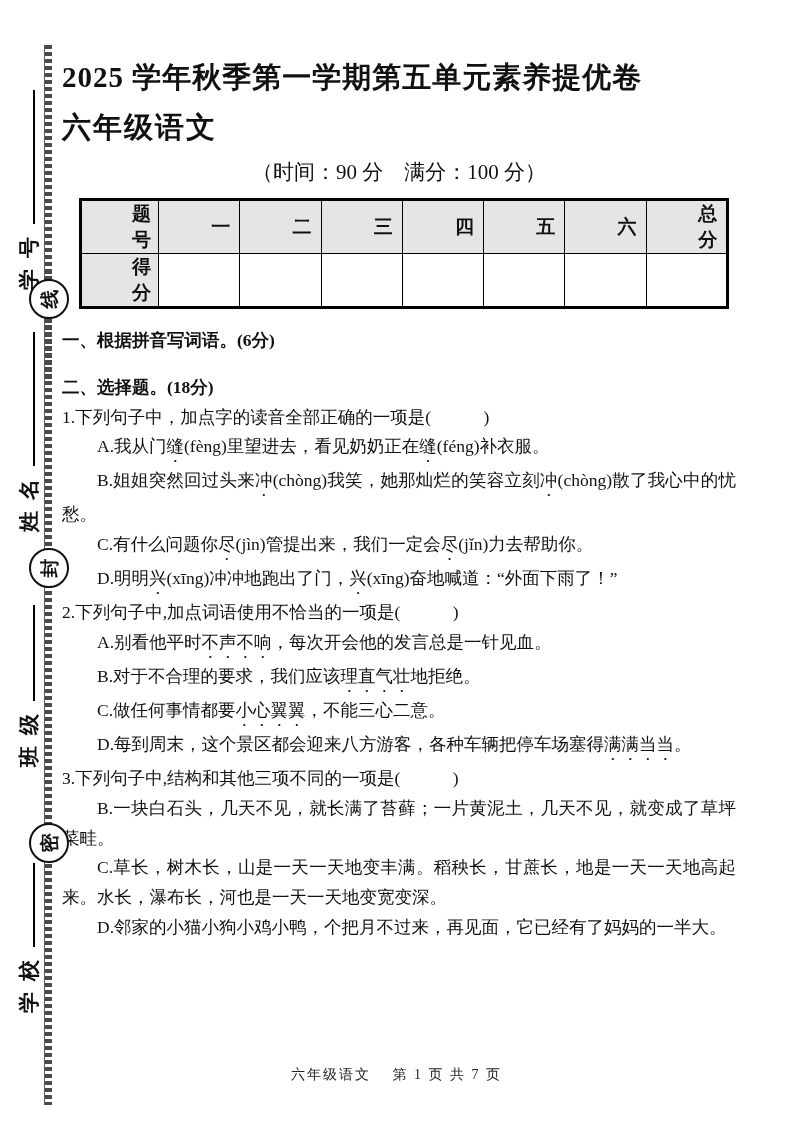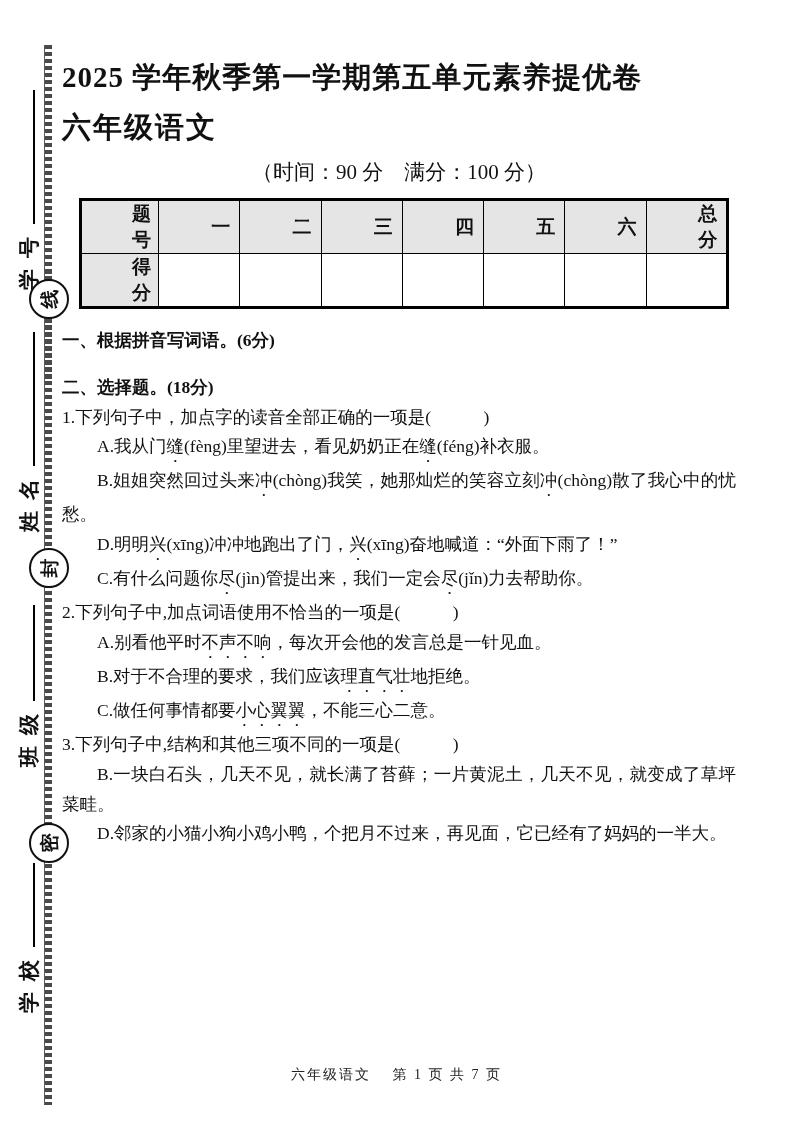--- a/index.html
+++ b/index.html
@@ -139,28 +139,30 @@
 
   <div class="content">
 
     <div class="heading">一、根据拼音写词语。(6分)</div>
 
     <div class="heading">二、选择题。(18分)</div>
 
     <div>1.下列句子中，加点字的读音全部正确的一项是(　　　)</div>
     <div class="indent">A.我从门<span class="em">缝</span>(fèng)里望进去，看见奶奶正在<span class="em">缝</span>(féng)补衣服。</div>
     <div class="indent">B.姐姐突然回过头来<span class="em">冲</span>(chòng)我笑，她那灿烂的笑容立刻<span class="em">冲</span>(chòng)散了我心中的忧愁。</div>
+    <div class="indent">C.有什么问题你<span class="em">尽</span>(jìn)管提出来，我们一定会<span class="em">尽</span>(jǐn)力去帮助你。</div>
     <div class="indent">D.明明<span class="em">兴</span>(xīng)冲冲地跑出了门，<span class="em">兴</span>(xīng)奋地喊道：“外面下雨了！”</div>
-    <div class="indent">C.有什么问题你<span class="em">尽</span>(jìn)管提出来，我们一定会<span class="em">尽</span>(jǐn)力去帮助你。</div>
 
     <div>2.下列句子中,加点词语使用不恰当的一项是(　　　)</div>
     <div class="indent">A.别看他平时<span class="em">不声不响</span>，每次开会他的发言总是一针见血。</div>
     <div class="indent">B.对于不合理的要求，我们应该<span class="em">理直气壮</span>地拒绝。</div>
     <div class="indent">C.做任何事情都要<span class="em">小心翼翼</span>，不能三心二意。</div>
+    <div class="indent">D.每到周末，这个景区都会迎来八方游客，各种车辆把停车场塞得<span class="em">满满当当</span>。</div>
 
     <div>3.下列句子中,结构和其他三项不同的一项是(　　　)</div>
     <div class="indent">B.一块白石头，几天不见，就长满了苔藓；一片黄泥土，几天不见，就变成了草坪菜畦。</div>
+    <div class="indent">C.草长，树木长，山是一天一天地变丰满。稻秧长，甘蔗长，地是一天一天地高起来。水长，瀑布长，河也是一天一天地变宽变深。</div>
     <div class="indent">D.邻家的小猫小狗小鸡小鸭，个把月不过来，再见面，它已经有了妈妈的一半大。</div>
 
   </div>
 </div>
 
 <div class="footer">六年级语文　 第 1 页 共 7 页</div>
 
 </body></html>

